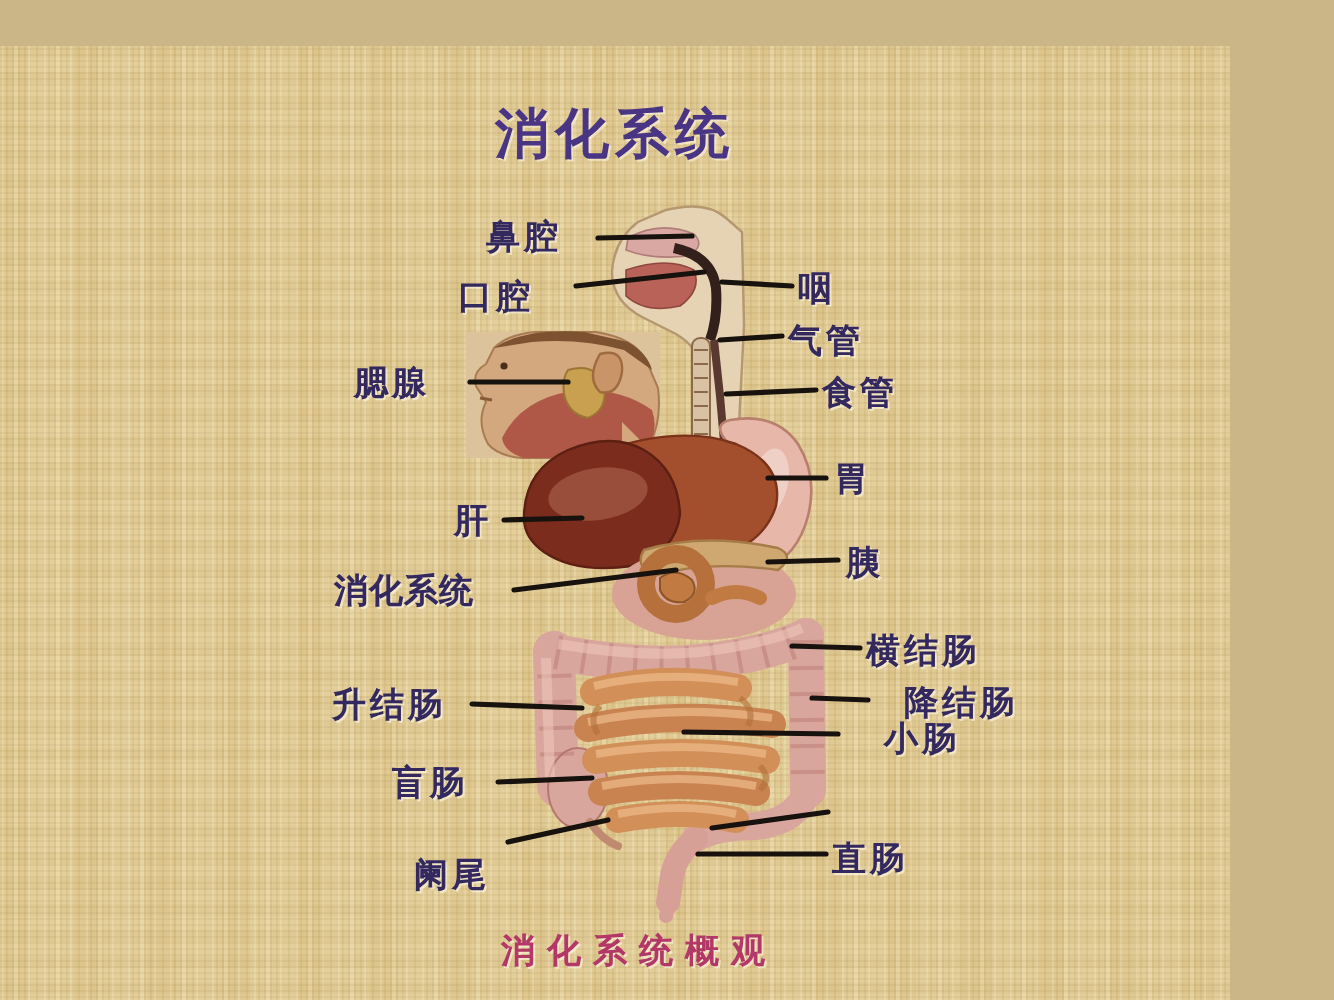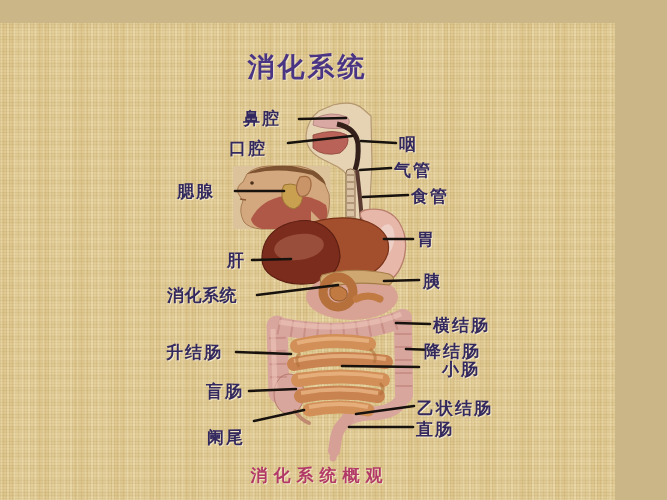--- a/index.html
+++ b/index.html
@@ -136,28 +136,27 @@
       <line x1="349" y1="404" x2="413" y2="404"></line>
     </g>
   </svg>
 
   <div class="lbl" style="left:243px;top:84px">鼻腔</div>
   <div class="lbl" style="left:229px;top:114px">口腔</div>
   <div class="lbl" style="left:177px;top:157px">腮腺</div>
   <div class="lbl" style="left:227px;top:226px">肝</div>
   <div class="lbl tight" style="left:167px;top:261px">消化系统</div>
   <div class="lbl" style="left:166px;top:318px">升结肠</div>
-  <div class="lbl" style="left:206px;top:357px">盲肠</div>
+  <div class="lbl" style="left:196px;top:357px">盲肠</div>
   <div class="lbl" style="left:207px;top:403px">阑尾</div>
 
   <div class="lbl" style="left:399px;top:110px">咽</div>
   <div class="lbl" style="left:394px;top:136px">气管</div>
   <div class="lbl" style="left:411px;top:162px">食管</div>
   <div class="lbl" style="left:417px;top:205px">胃</div>
   <div class="lbl" style="left:423px;top:247px">胰</div>
   <div class="lbl" style="left:433px;top:291px">横结肠</div>
-  <div class="lbl" style="left:424px;top:317px">降结肠</div>
+  <div class="lbl" style="left:452px;top:317px">降结肠</div>
   <div class="lbl" style="left:442px;top:335px">小肠</div>
-  <div class="lbl" style="left:417px;top:374px">乙状结肠</div>
   <div class="lbl" style="left:416px;top:395px">直肠</div>
 
   <div class="caption">消化系统概观</div>
 </div>
 
 </body></html>

